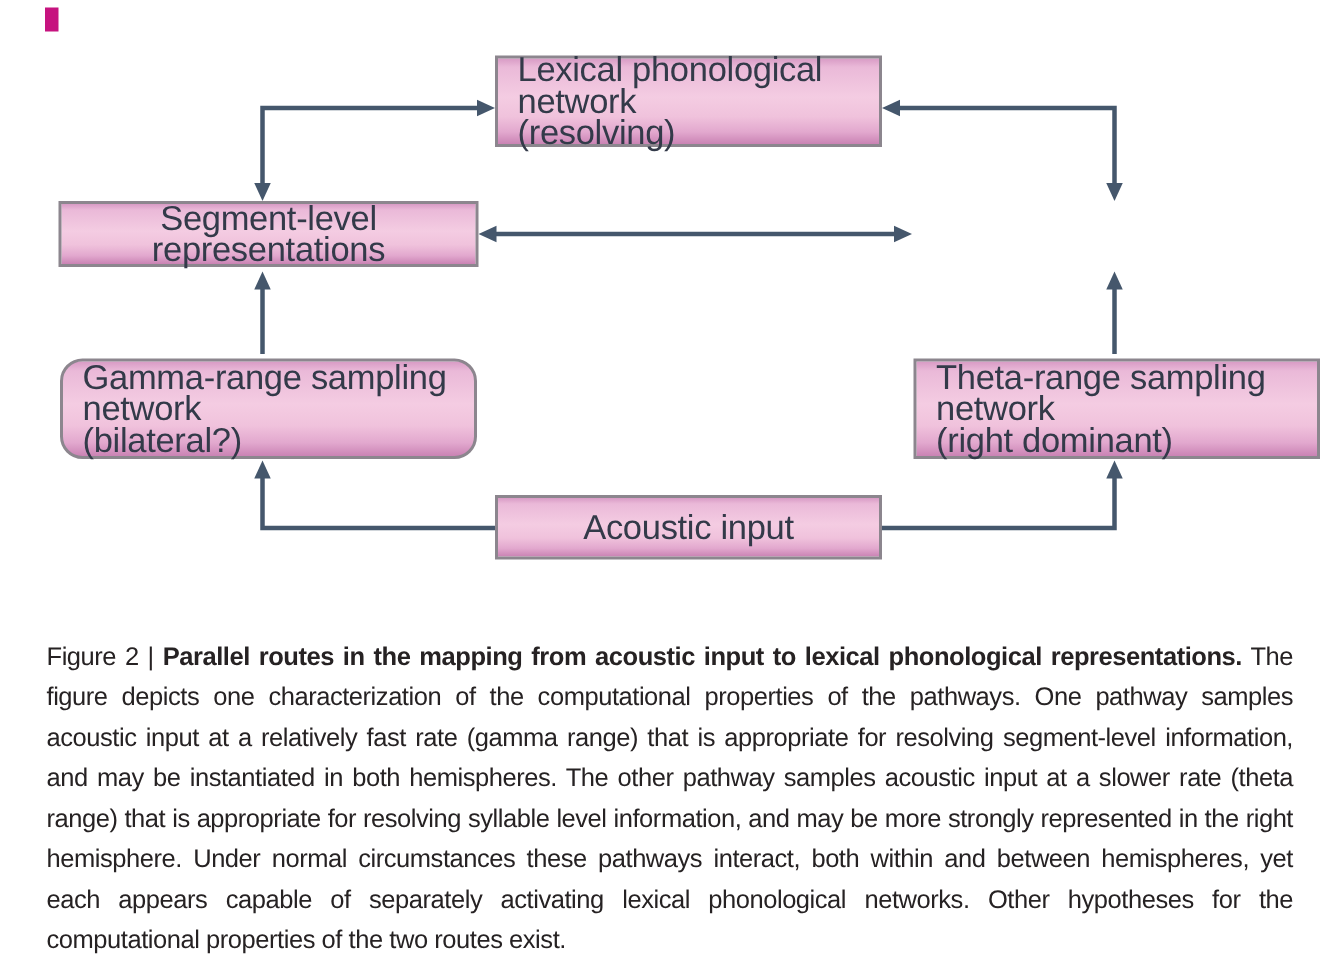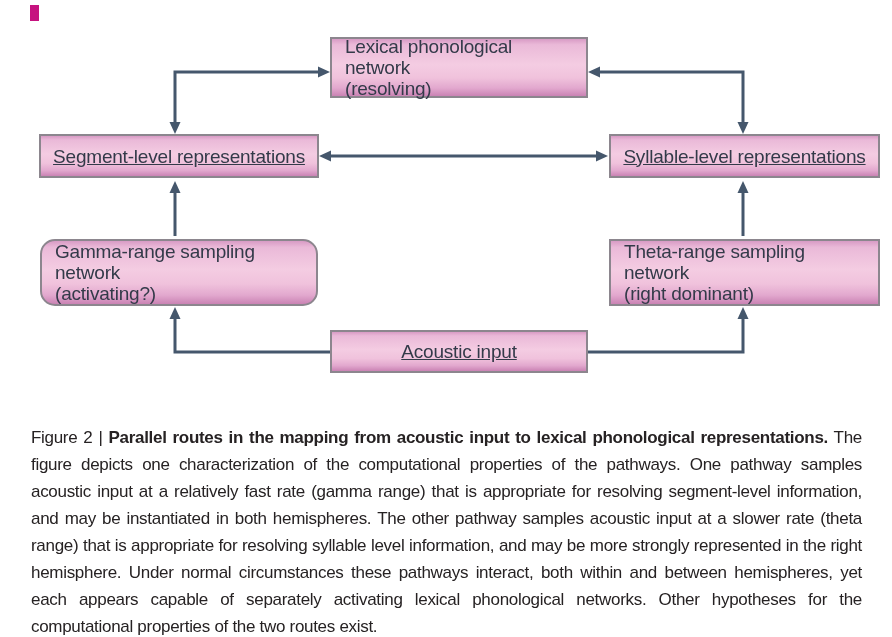--- a/index.html
+++ b/index.html
@@ -5,23 +5,23 @@
   html,body{margin:0;padding:0;background:#ffffff;}
   #page{position:relative;width:892px;height:637px;background:#ffffff;overflow:hidden;
         font-family:"Liberation Sans","DejaVu Sans",sans-serif;}
 
   
   .corner-tab{position:absolute;left:30px;top:5px;width:9px;height:16px;background:#c6137f;}
 
   
   .pbox{position:absolute;box-sizing:border-box;border:2px solid #8c868e;
         background:linear-gradient(180deg,#d89bc5 0%,#eab9d8 10%,#f4cce2 45%,#f0c2dc 68%,#e2a8ce 86%,#ca83b4 100%);
-        color:#333a49;font-size:19px;letter-spacing:-0.2px;line-height:21px;
+        color:#333a49;font-size:23px;letter-spacing:-0.2px;line-height:21px;
         display:flex;flex-direction:column;justify-content:center;}
-  .pbox.center{align-items:center;text-align:right;text-decoration:underline;}
+  .pbox.center{align-items:center;text-align:center;}
   .pbox.left{align-items:flex-start;padding-left:13px;padding-right:4px;}
 
   #node-lexical {left:330px;top:37px; width:258px;height:61px;}
   #node-segment {left:39px; top:134px;width:280px;height:44px;}
   #node-syllable{left:609px;top:134px;width:271px;height:44px;}
   #node-gamma   {left:40px; top:239px;width:278px;height:67px;border-radius:15px;}
   #node-theta   {left:609px;top:239px;width:271px;height:67px;}
   #node-acoustic{left:330px;top:330px;width:258px;height:43px;}
 
   #arrow-layer{position:absolute;left:0;top:0;width:892px;height:400px;}
@@ -70,27 +70,24 @@
 
   <div id="node-lexical" class="pbox left">
     <span>Lexical phonological network</span>
     <span>(resolving)</span>
   </div>
 
   <div id="node-segment" class="pbox center">
     <span>Segment-level representations</span>
   </div>
 
-  <div id="node-syllable" class="pbox center">
-    <span>Syllable-level representations</span>
-  </div>
 
   <div id="node-gamma" class="pbox left">
     <span>Gamma-range sampling network</span>
-    <span>(activating?)</span>
+    <span>(bilateral?)</span>
   </div>
 
   <div id="node-theta" class="pbox left">
     <span>Theta-range sampling network</span>
     <span>(right dominant)</span>
   </div>
 
   <div id="node-acoustic" class="pbox center">
     <span>Acoustic input</span>
   </div>

